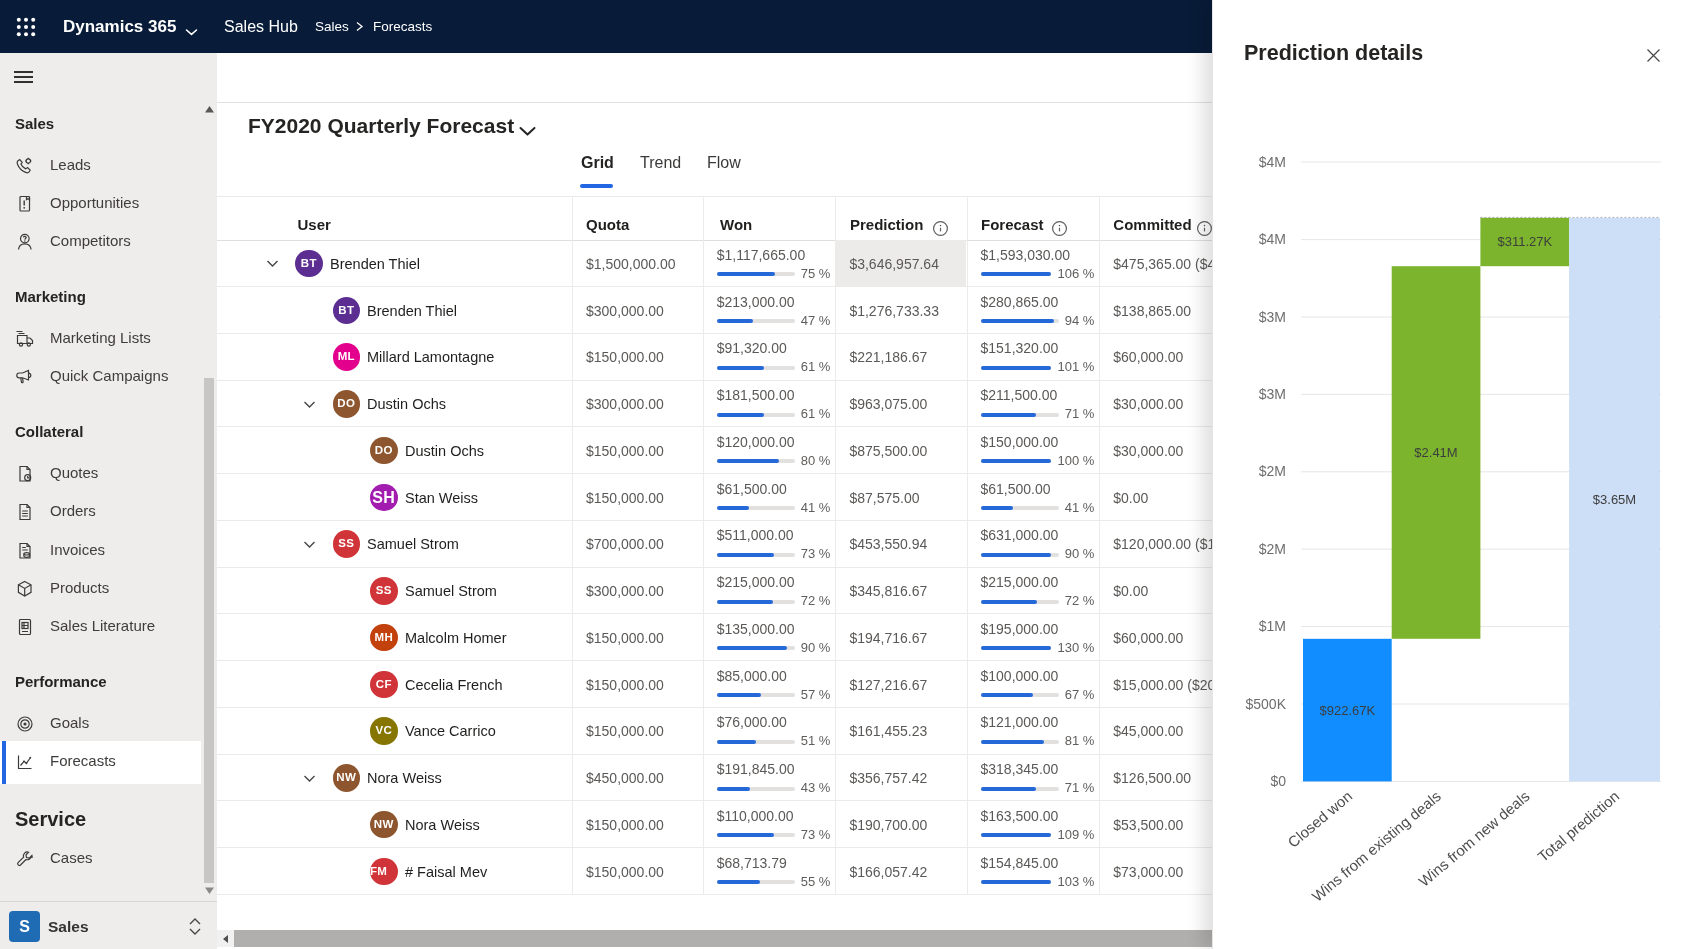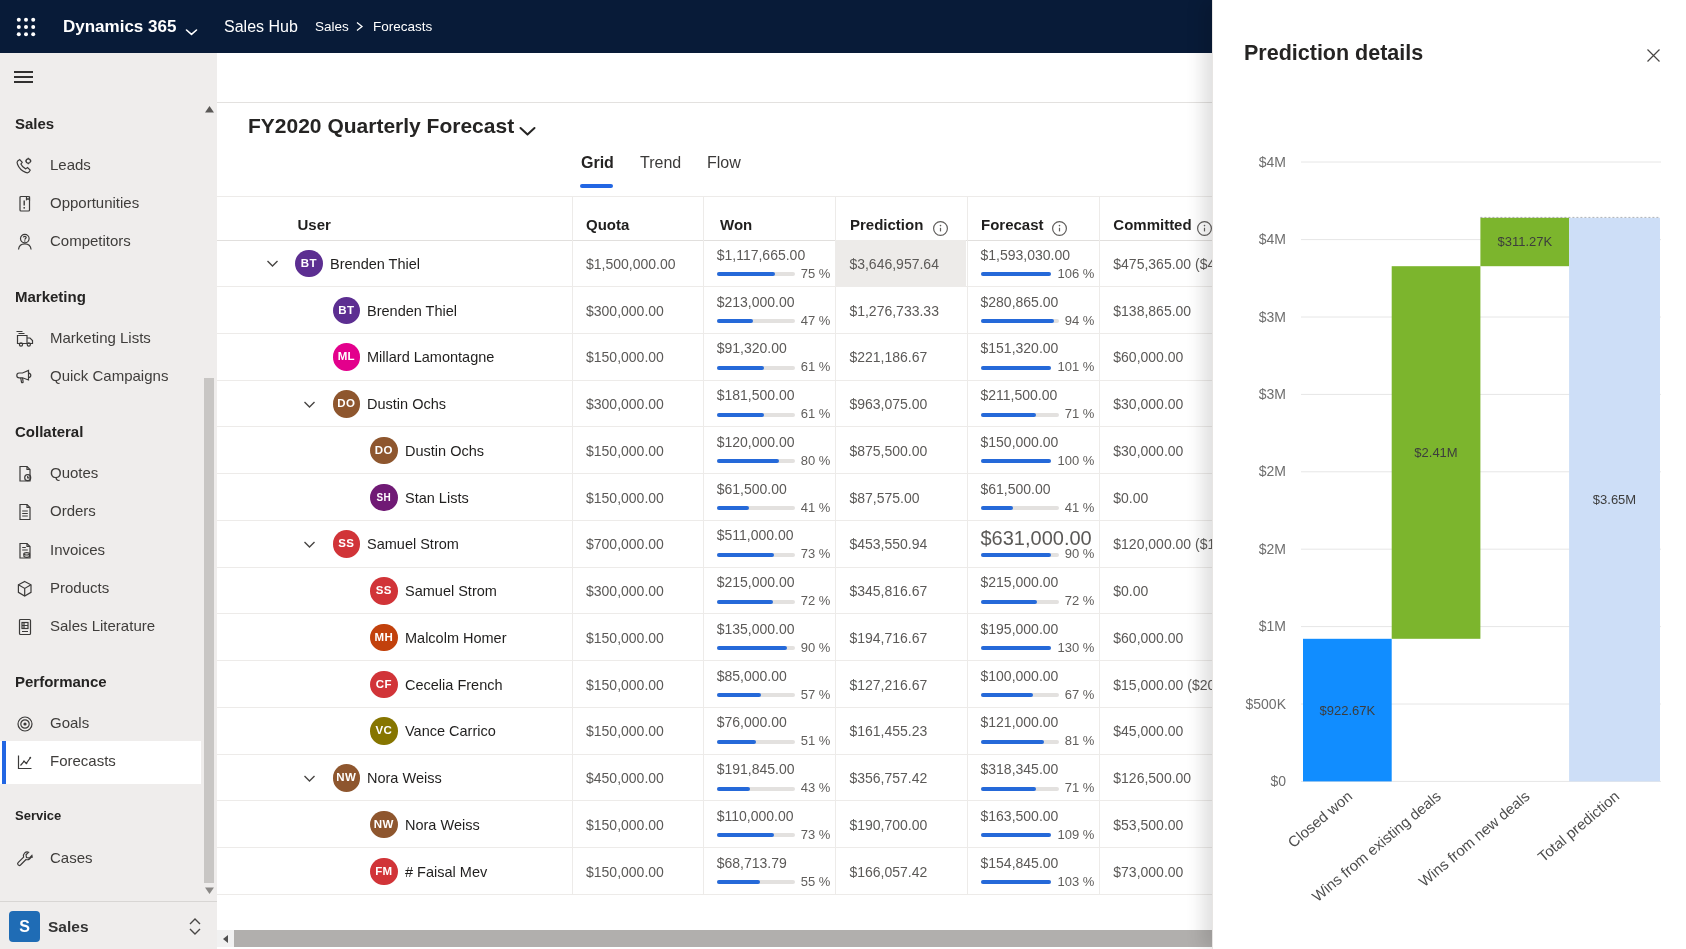--- a/index.html
+++ b/index.html
@@ -157,22 +157,22 @@
 <div class="abs" style="left:763.5px;top:22px;width:113.79999999999995px;height:17px;display:flex;align-items:center">
           <div style="flex:1;height:4px;background:#e3e1df;border-radius:2px;margin-top:7px">
             <div style="width:100%;height:4px;background:#2569d9;border-radius:2px"></div>
           </div>
           <div style="margin-left:6px;font-size:13px;color:#605e5c;white-space:nowrap;margin-top:5px">100&nbsp;%</div>
         </div>
 <div class="abs" style="left:896.3px;top:0;height:46.75px;display:flex;align-items:center;font-size:14px;color:#5b5957;white-space:nowrap">$30,000.00</div>
 <div class="abs" style="left:0;top:45.75px;width:1015px;height:1px;background:#edebe9"></div>
 </div>
 <div class="abs" style="left:0;top:277.95px;width:1015px;height:46.75px">
-<div class="abs" style="left:153px;top:9.6px;width:27.5px;height:27.5px;border-radius:50%;background:#701a75;color:#fff;font-size:10px;font-weight:bold;text-align:center;line-height:27.5px;letter-spacing:0.3px">SH</div>
-<div class="abs" style="left:188px;top:0;height:46.75px;display:flex;align-items:center;font-size:14.5px;color:#201f1e">Stan Lists</div>
+<div class="abs" style="left:153px;top:9.6px;width:27.5px;height:27.5px;border-radius:50%;background:#a21caf;color:#fff;font-size:16px;font-weight:bold;text-align:center;line-height:27.5px;letter-spacing:0.3px">SH</div>
+<div class="abs" style="left:188px;top:0;height:46.75px;display:flex;align-items:center;font-size:14.5px;color:#201f1e">Stan Weiss</div>
 <div class="abs" style="left:369px;top:0;height:46.75px;display:flex;align-items:center;font-size:14px;color:#5b5957">$150,000.00</div>
 <div class="abs" style="left:499.7px;top:6.5px;font-size:14px;color:#5b5957">$61,500.00</div>
 <div class="abs" style="left:499.7px;top:22px;width:113.69999999999999px;height:17px;display:flex;align-items:center">
           <div style="flex:1;height:4px;background:#e3e1df;border-radius:2px;margin-top:7px">
             <div style="width:41%;height:4px;background:#2569d9;border-radius:2px"></div>
           </div>
           <div style="margin-left:6px;font-size:13px;color:#605e5c;white-space:nowrap;margin-top:5px">41&nbsp;%</div>
         </div>
 <div class="abs" style="left:632.4px;top:0;height:46.75px;display:flex;align-items:center;font-size:14px;color:#5b5957">$87,575.00</div>
 <div class="abs" style="left:763.5px;top:6.5px;font-size:14px;color:#5b5957">$61,500.00</div>
@@ -193,21 +193,21 @@
 <div class="abs" style="left:150px;top:0;height:46.75px;display:flex;align-items:center;font-size:14.5px;color:#201f1e">Samuel Strom</div>
 <div class="abs" style="left:369px;top:0;height:46.75px;display:flex;align-items:center;font-size:14px;color:#5b5957">$700,000.00</div>
 <div class="abs" style="left:499.7px;top:6.5px;font-size:14px;color:#5b5957">$511,000.00</div>
 <div class="abs" style="left:499.7px;top:22px;width:113.69999999999999px;height:17px;display:flex;align-items:center">
           <div style="flex:1;height:4px;background:#e3e1df;border-radius:2px;margin-top:7px">
             <div style="width:73%;height:4px;background:#2569d9;border-radius:2px"></div>
           </div>
           <div style="margin-left:6px;font-size:13px;color:#605e5c;white-space:nowrap;margin-top:5px">73&nbsp;%</div>
         </div>
 <div class="abs" style="left:632.4px;top:0;height:46.75px;display:flex;align-items:center;font-size:14px;color:#5b5957">$453,550.94</div>
-<div class="abs" style="left:763.5px;top:6.5px;font-size:20px;color:#5b5957">$631,000.00</div>
+<div class="abs" style="left:763.5px;top:6.5px;font-size:14px;color:#5b5957">$631,000.00</div>
 <div class="abs" style="left:763.5px;top:22px;width:113.79999999999995px;height:17px;display:flex;align-items:center">
           <div style="flex:1;height:4px;background:#e3e1df;border-radius:2px;margin-top:7px">
             <div style="width:90%;height:4px;background:#2569d9;border-radius:2px"></div>
           </div>
           <div style="margin-left:6px;font-size:13px;color:#605e5c;white-space:nowrap;margin-top:5px">90&nbsp;%</div>
         </div>
 <div class="abs" style="left:896.3px;top:0;height:46.75px;display:flex;align-items:center;font-size:14px;color:#5b5957;white-space:nowrap">$120,000.00 ($120,000.00)</div>
 <div class="abs" style="left:0;top:45.75px;width:1015px;height:1px;background:#edebe9"></div>
 </div>
 <div class="abs" style="left:0;top:371.45px;width:1015px;height:46.75px">
@@ -339,21 +339,21 @@
 <div class="abs" style="left:763.5px;top:22px;width:113.79999999999995px;height:17px;display:flex;align-items:center">
           <div style="flex:1;height:4px;background:#e3e1df;border-radius:2px;margin-top:7px">
             <div style="width:100%;height:4px;background:#2569d9;border-radius:2px"></div>
           </div>
           <div style="margin-left:6px;font-size:13px;color:#605e5c;white-space:nowrap;margin-top:5px">109&nbsp;%</div>
         </div>
 <div class="abs" style="left:896.3px;top:0;height:46.75px;display:flex;align-items:center;font-size:14px;color:#5b5957;white-space:nowrap">$53,500.00</div>
 <div class="abs" style="left:0;top:45.75px;width:1015px;height:1px;background:#edebe9"></div>
 </div>
 <div class="abs" style="left:0;top:651.95px;width:1015px;height:46.75px">
-<div class="abs" style="left:153px;top:9.6px;width:27.5px;height:27.5px;border-radius:50%;background:#d13438;color:#fff;font-size:11.5px;font-weight:bold;text-align:center;line-height:27.5px;letter-spacing:0.3px">FM</div>
+<div class="abs" style="left:153px;top:9.6px;width:27.5px;height:27.5px;border-radius:50%;background:#d13438;color:#fff;font-size:11.5px;font-weight:bold;line-height:27.5px;letter-spacing:0.3px">FM</div>
 <div class="abs" style="left:188px;top:0;height:46.75px;display:flex;align-items:center;font-size:14.5px;color:#201f1e"># Faisal Mev</div>
 <div class="abs" style="left:369px;top:0;height:46.75px;display:flex;align-items:center;font-size:14px;color:#5b5957">$150,000.00</div>
 <div class="abs" style="left:499.7px;top:6.5px;font-size:14px;color:#5b5957">$68,713.79</div>
 <div class="abs" style="left:499.7px;top:22px;width:113.69999999999999px;height:17px;display:flex;align-items:center">
           <div style="flex:1;height:4px;background:#e3e1df;border-radius:2px;margin-top:7px">
             <div style="width:55%;height:4px;background:#2569d9;border-radius:2px"></div>
           </div>
           <div style="margin-left:6px;font-size:13px;color:#605e5c;white-space:nowrap;margin-top:5px">55&nbsp;%</div>
         </div>
 <div class="abs" style="left:632.4px;top:0;height:46.75px;display:flex;align-items:center;font-size:14px;color:#5b5957">$166,057.42</div>
@@ -479,21 +479,21 @@
       </svg>
 <div class="abs" style="left:50px;top:661px;font-size:15px;color:#3f3d3b">Goals</div>
 <svg class="abs" style="left:15px;top:699px" width="20" height="20" viewBox="0 0 20 20">
         <path stroke="#3b3a39" stroke-width="1.2" fill="none" d="M3.5 3.5 V16.5 H16.5"></path>
         <path stroke="#3b3a39" stroke-width="1.2" fill="none" d="M5.5 13.5 9 9.3l2.4 2L15.5 5.5"></path>
         <circle fill="#3b3a39" cx="9" cy="9.3" r="0.9"></circle>
         <circle fill="#3b3a39" cx="11.4" cy="11.3" r="0.9"></circle>
         <circle fill="#3b3a39" cx="15.3" cy="5.7" r="0.9"></circle>
       </svg>
 <div class="abs" style="left:50px;top:699px;font-size:15px;color:#3f3d3b">Forecasts</div>
-<div class="abs" style="left:15px;top:754.5px;font-size:13px;font-weight:bold;color:#252423">Service</div>
+<div class="abs" style="left:15px;top:754.5px;font-size:20px;font-weight:bold;color:#252423">Service</div>
 <svg class="abs" style="left:15px;top:796px" width="20" height="20" viewBox="0 0 20 20">
         <path stroke="#3b3a39" stroke-width="1.2" fill="none" d="M16.2 6.8a3.9 3.9 0 0 1-5.2 3.7l-5.5 5.5a1.7 1.7 0 0 1-2.4-2.4l5.5-5.5a3.9 3.9 0 0 1 5-4.9L11 5.8l.5 2.8 2.8.5 2.6-2.6c.2.7.3 1.5.3 2.3z"></path>
       </svg>
 <div class="abs" style="left:50px;top:796px;font-size:15px;color:#3f3d3b">Cases</div>
 <svg class="abs" style="left:204px;top:52px" width="11" height="9" viewBox="0 0 11 9">
         <path d="M5.5 1 L10 7.5 H1 Z" fill="#5a5856"></path>
       </svg>
 <div class="abs" style="left:203.5px;top:325px;width:10px;height:505px;background:#c8c6c4"></div>
 <svg class="abs" style="left:204px;top:833px" width="11" height="9" viewBox="0 0 11 9">
         <path d="M5.5 8 L10 1.5 H1 Z" fill="#8a8886"></path>

